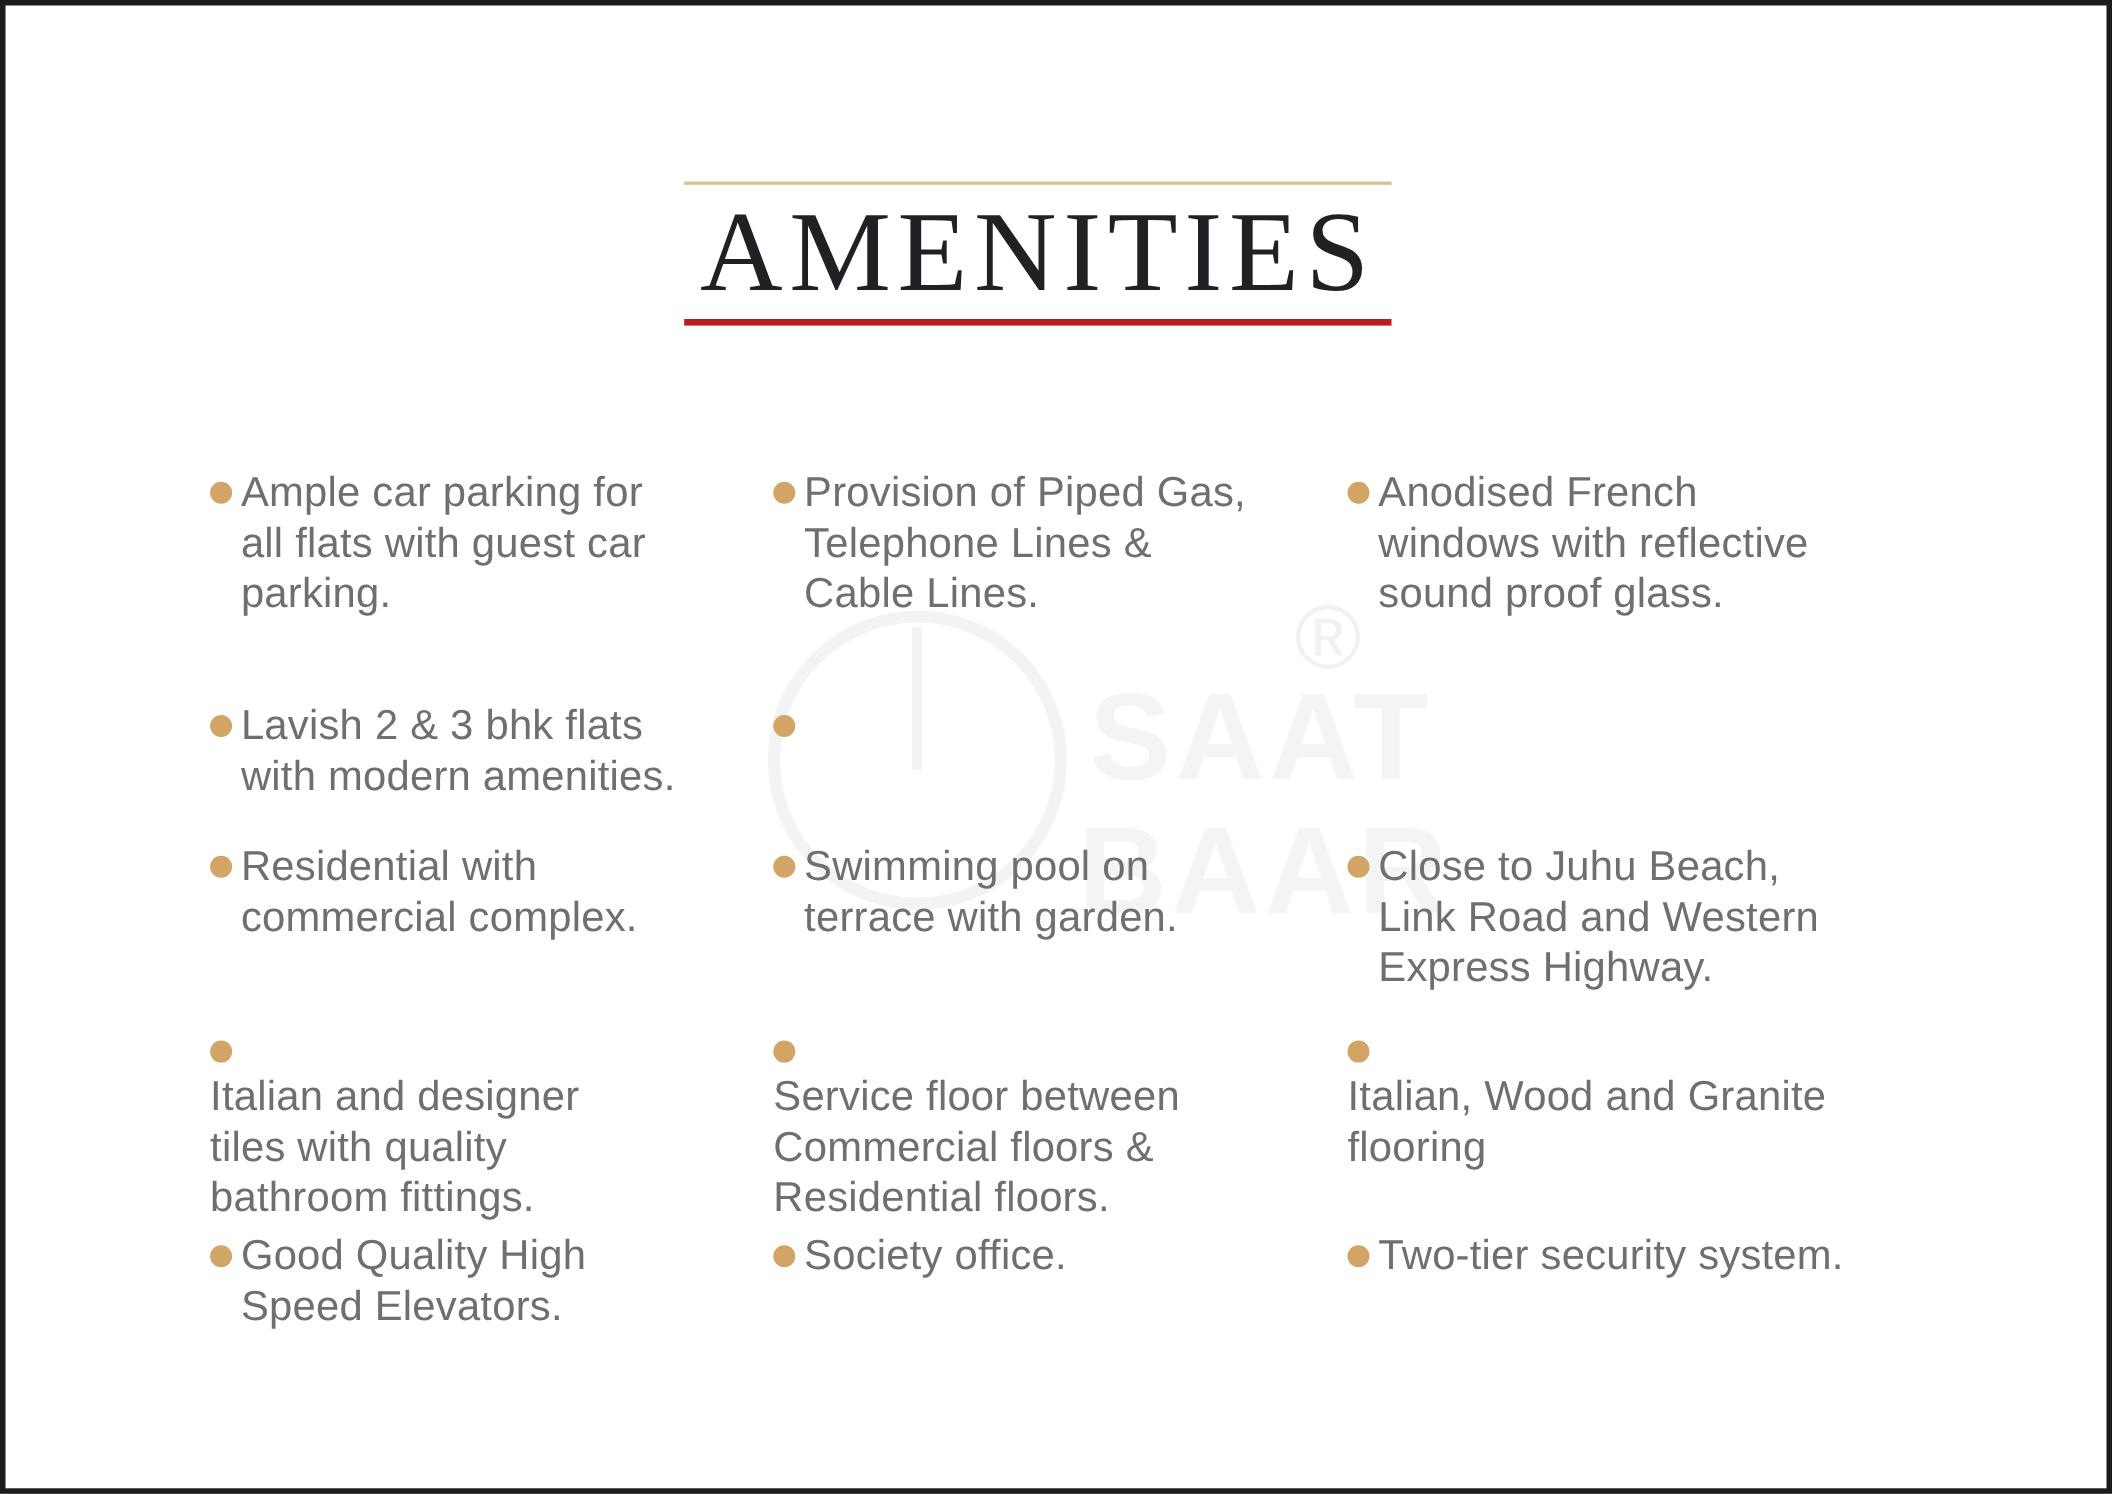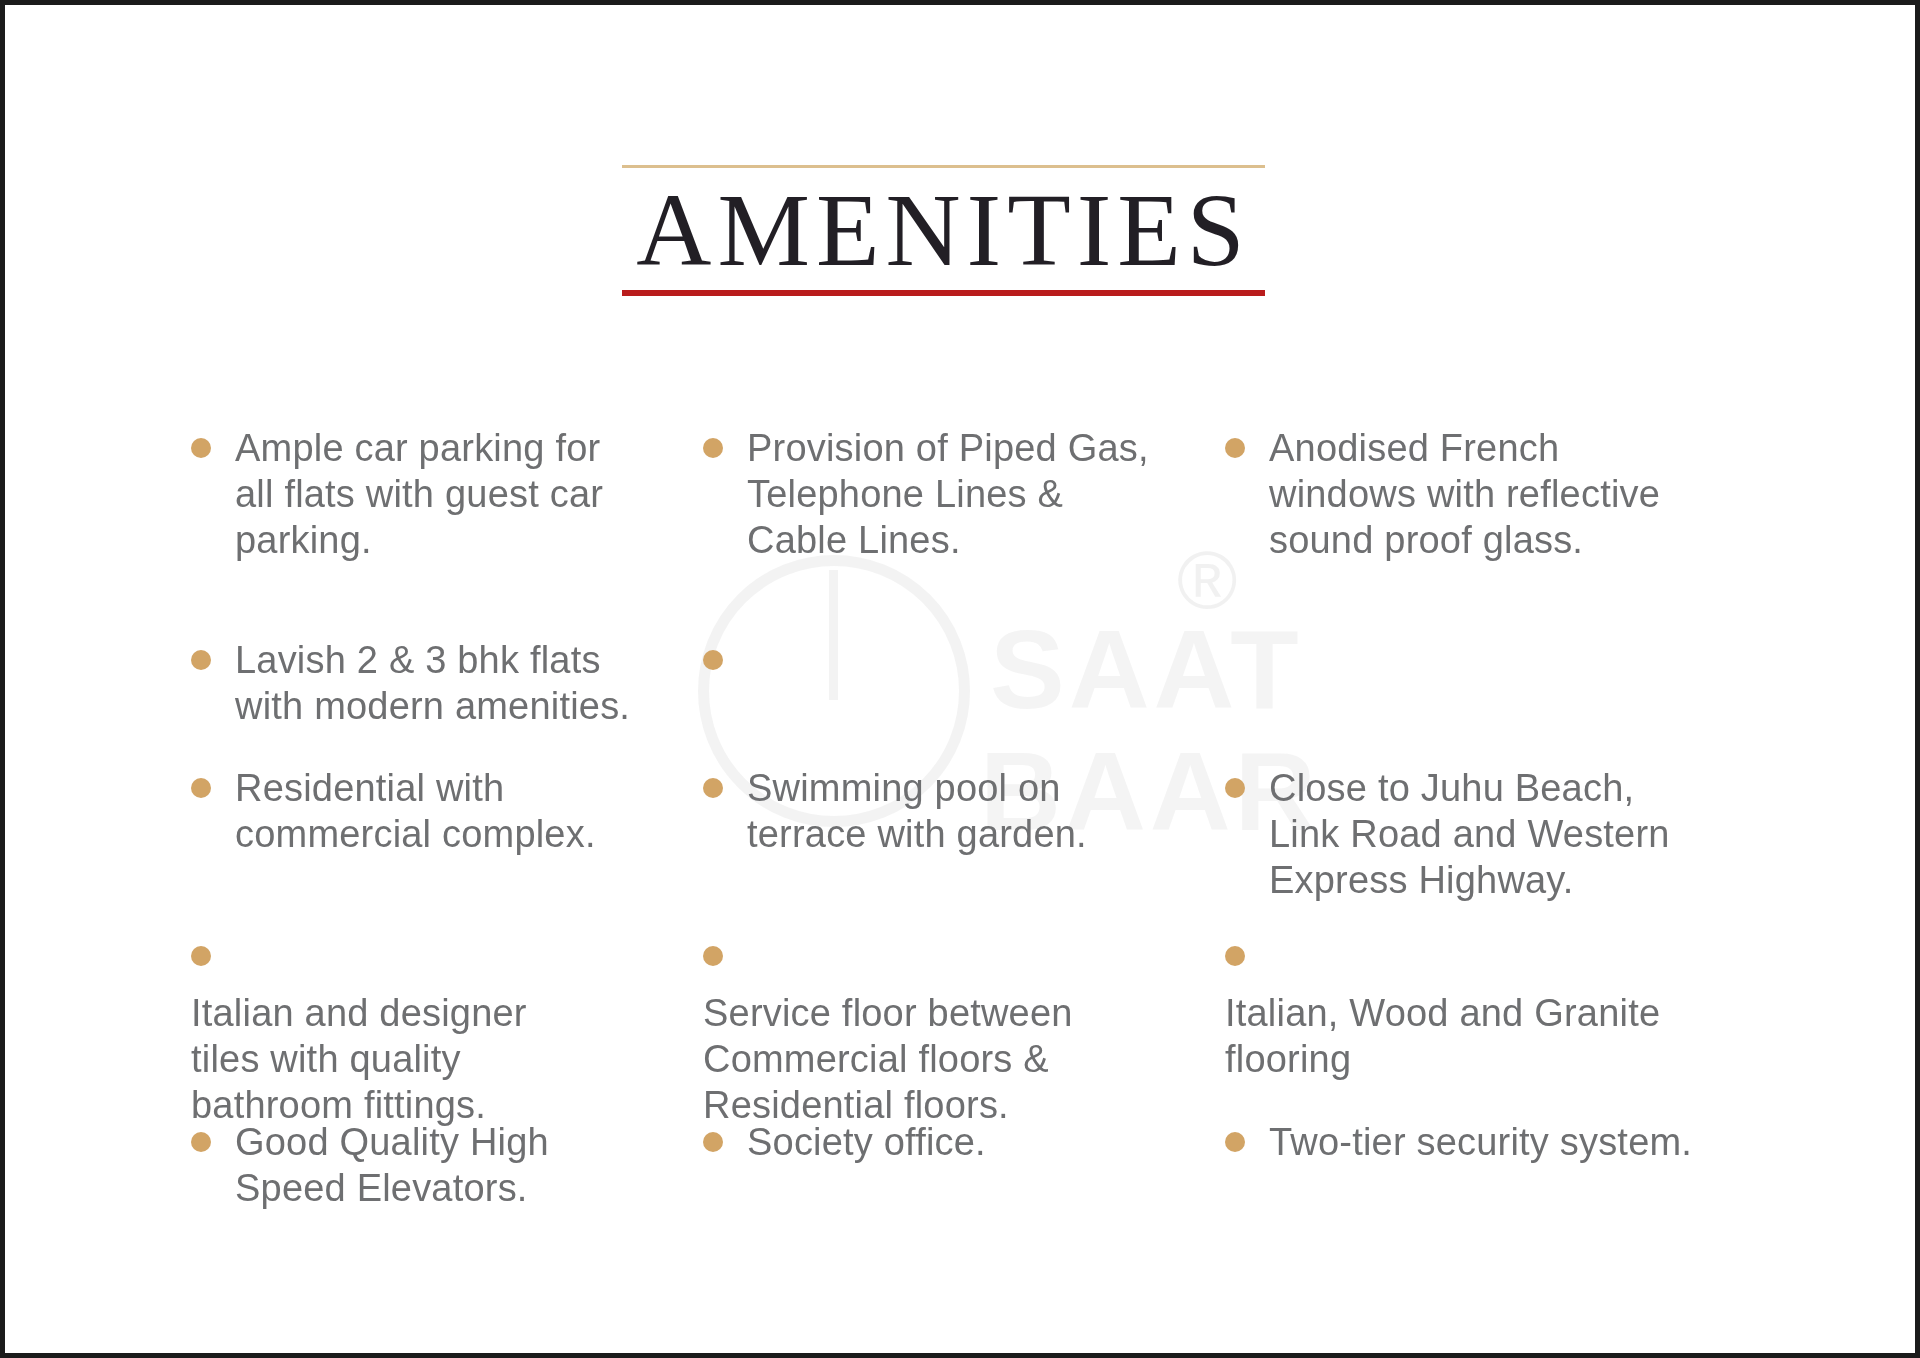--- a/index.html
+++ b/index.html
@@ -82,21 +82,21 @@
     letter-spacing: 6px;
     color: #221f25;
     white-space: nowrap;
   }
 
   
   .item {
     position: absolute;
     display: flex;
     align-items: flex-start;
-    gap: 24px;
+    gap: 8px;
   }
   .c1 { left: 186px; width: 470px; }
   .c2 { left: 698px; width: 480px; }
   .c3 { left: 1220px; width: 640px; }
   .r1 { top: 420px; }
   .r2 { top: 632px; }
   .r3 { top: 760px; }
   .r4 { top: 928px; flex-direction: column; }
   .r5 { top: 1114px; }
 

